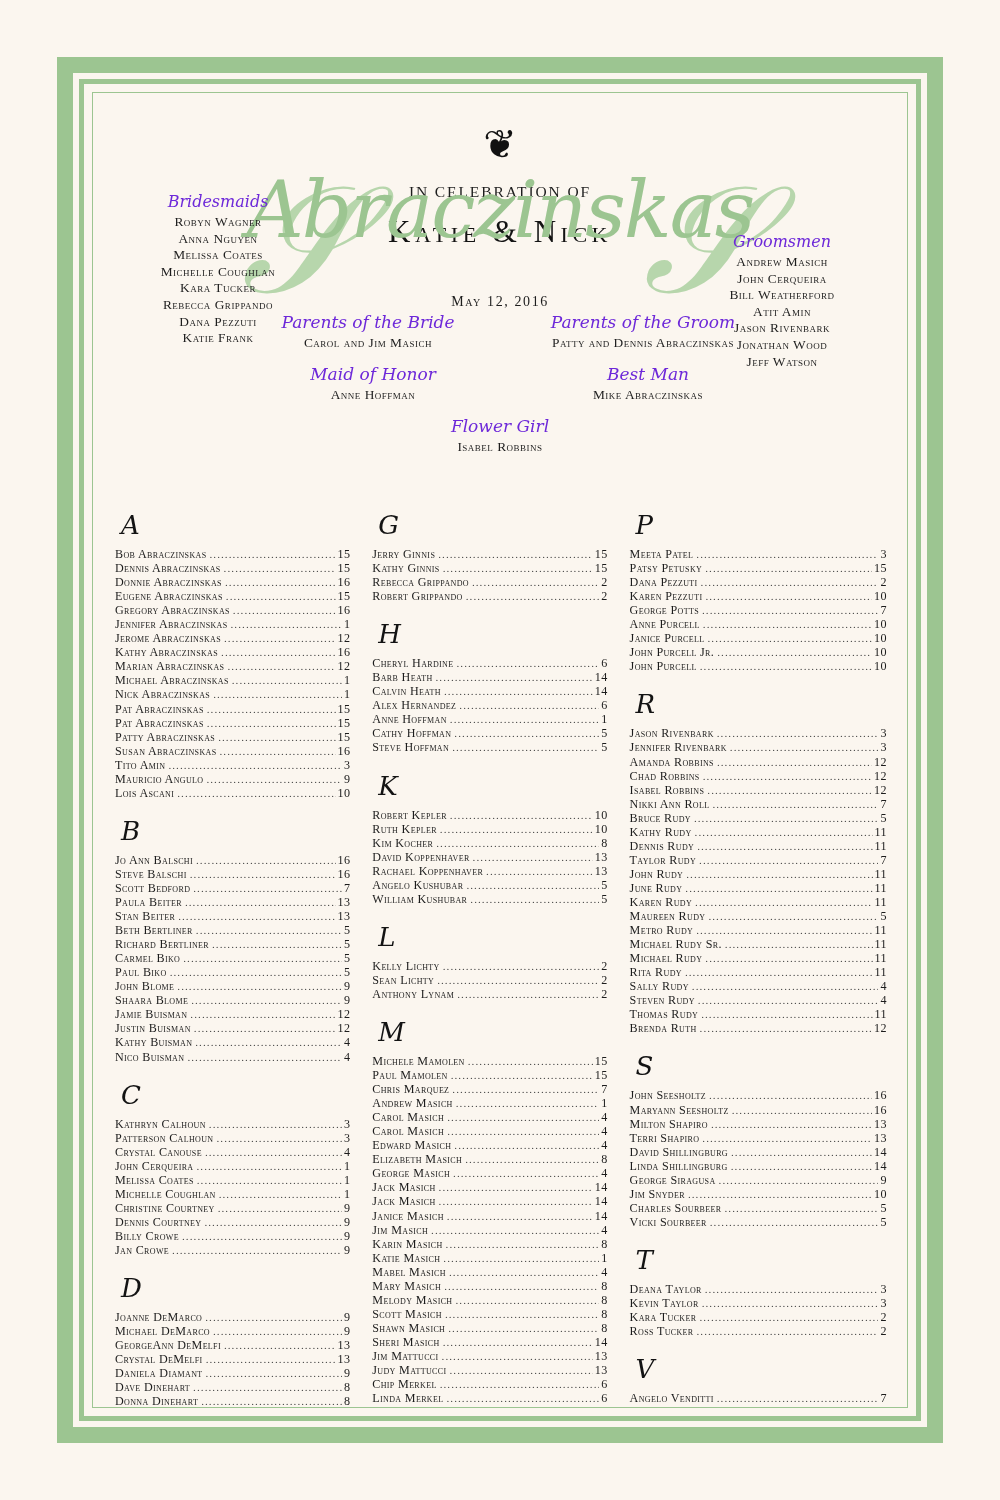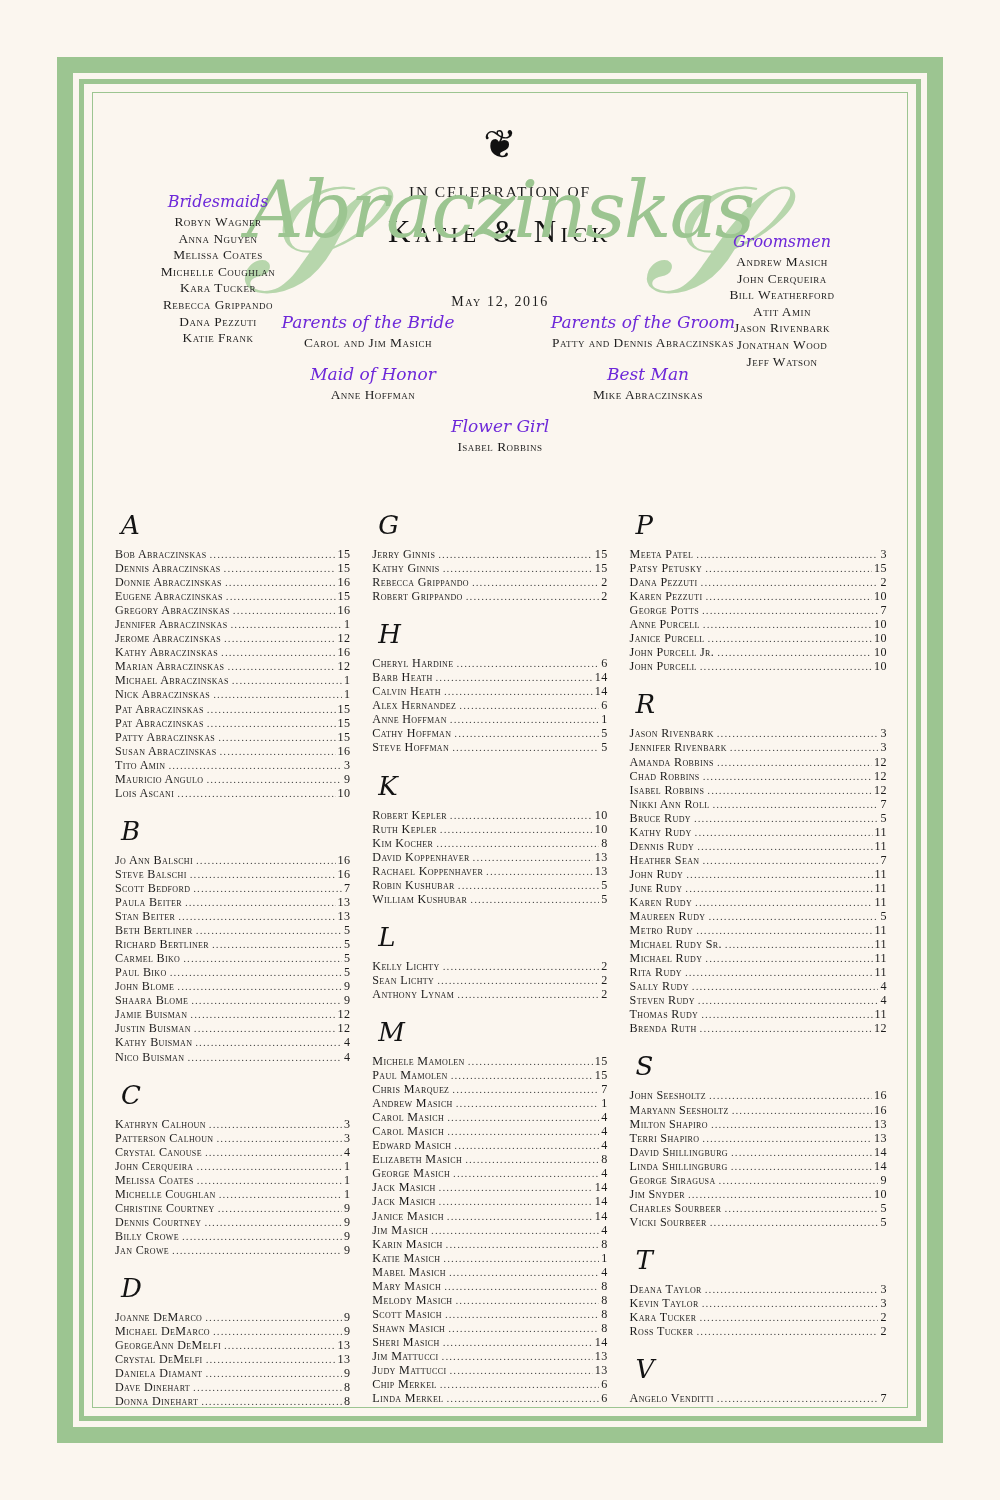--- a/index.html
+++ b/index.html
@@ -590,21 +590,21 @@
               <span class="gname">David Koppenhaver</span>
               <span class="leader">........................................................................................................................................................................................................</span>
               <span class="tbl">13</span>
             </div>
             <div class="entry">
               <span class="gname">Rachael Koppenhaver</span>
               <span class="leader">........................................................................................................................................................................................................</span>
               <span class="tbl">13</span>
             </div>
             <div class="entry">
-              <span class="gname">Robin Kushubar</span>
+              <span class="gname">Angelo Kushubar</span>
               <span class="leader">........................................................................................................................................................................................................</span>
               <span class="tbl">5</span>
             </div>
             <div class="entry">
               <span class="gname">William Kushubar</span>
               <span class="leader">........................................................................................................................................................................................................</span>
               <span class="tbl">5</span>
             </div>
           </div>
           <div class="group">
@@ -849,21 +849,21 @@
               <span class="gname">Kathy Rudy</span>
               <span class="leader">........................................................................................................................................................................................................</span>
               <span class="tbl">11</span>
             </div>
             <div class="entry">
               <span class="gname">Dennis Rudy</span>
               <span class="leader">........................................................................................................................................................................................................</span>
               <span class="tbl">11</span>
             </div>
             <div class="entry">
-              <span class="gname">Heather Sean</span>
+              <span class="gname">Taylor Rudy</span>
               <span class="leader">........................................................................................................................................................................................................</span>
               <span class="tbl">7</span>
             </div>
             <div class="entry">
               <span class="gname">John Rudy</span>
               <span class="leader">........................................................................................................................................................................................................</span>
               <span class="tbl">11</span>
             </div>
             <div class="entry">
               <span class="gname">June Rudy</span>

